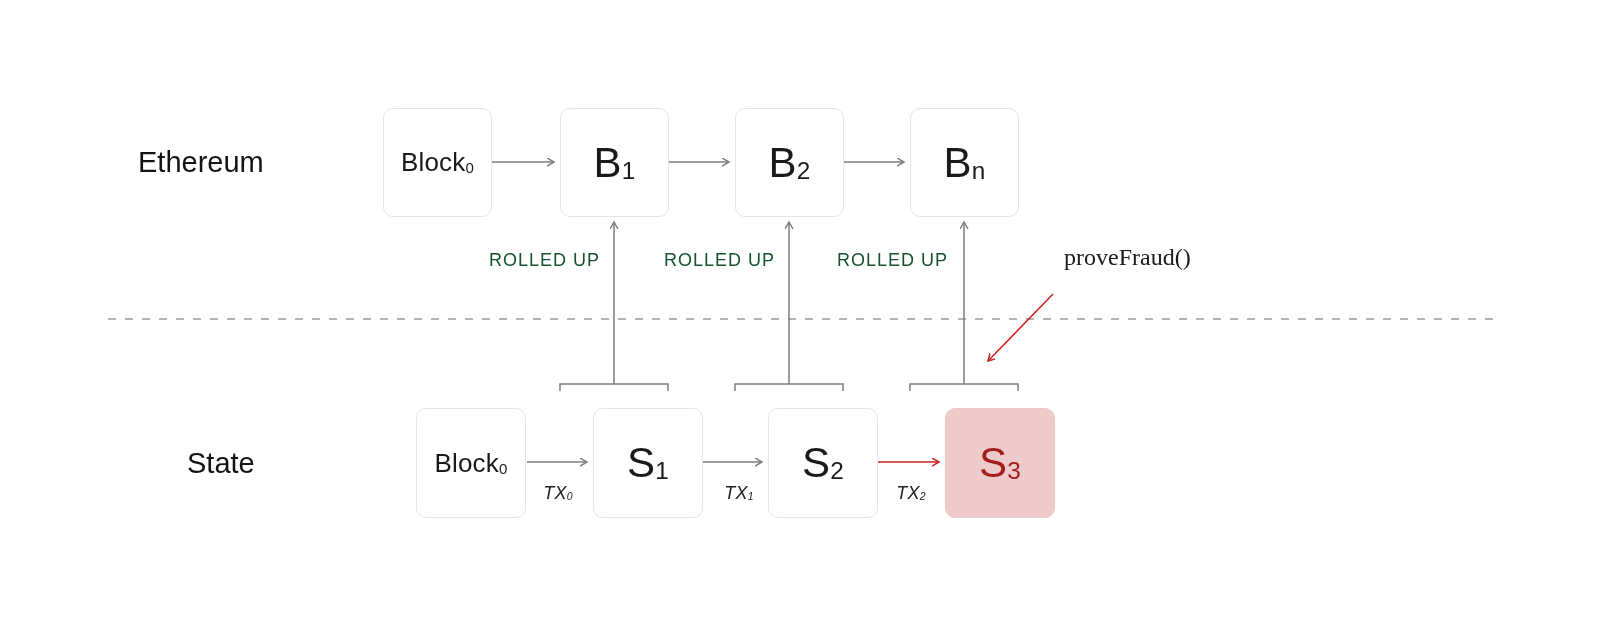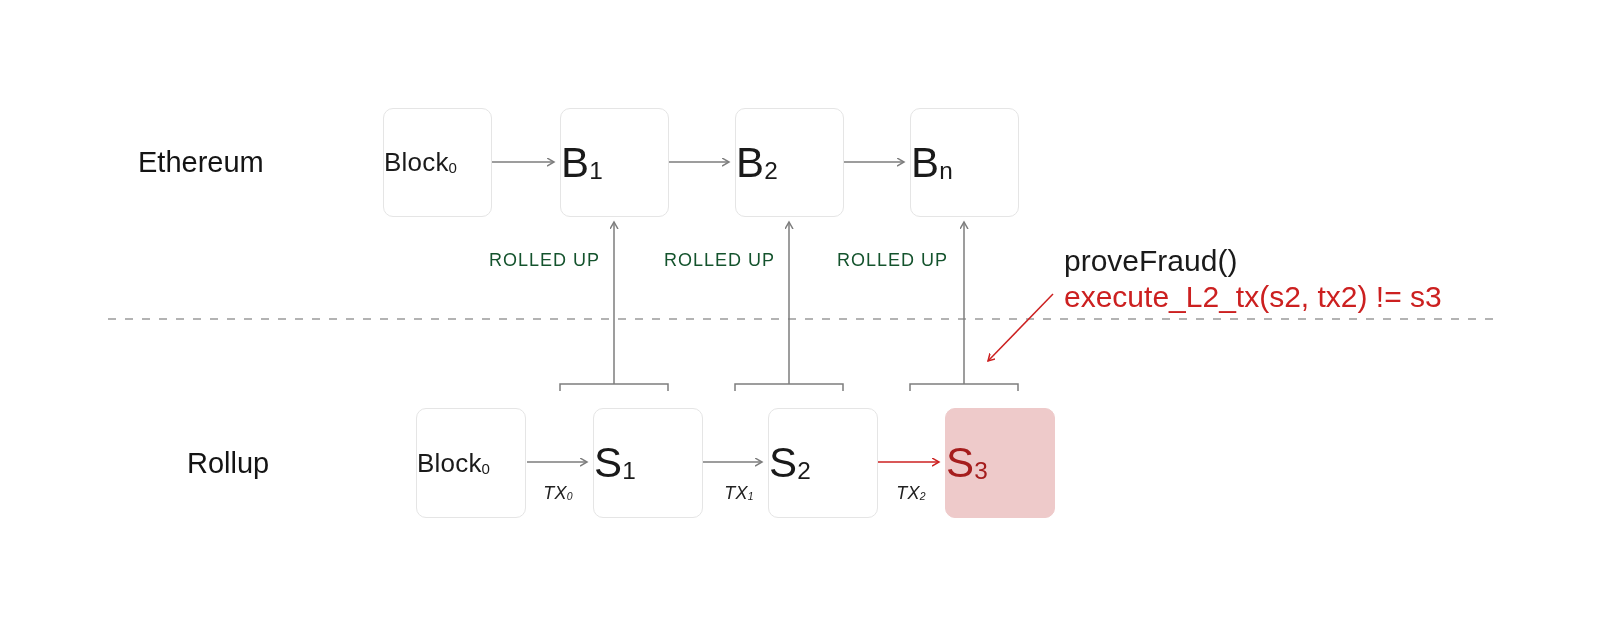--- a/index.html
+++ b/index.html
@@ -22,21 +22,21 @@
   .stroke-gray { stroke: var(--line-gray); fill: none; stroke-width: 1.5; }
   .stroke-red  { stroke: var(--accent-red); fill: none; stroke-width: 1.5; }
   .stroke-dash { stroke: var(--dashed-line); fill: none; stroke-width: 1.5; stroke-dasharray: 8 9; }
 
   .box {
     position: absolute; z-index: 2;
     width: 109px; height: 109px;
     background: var(--box-fill);
     border: 1px solid var(--box-border);
     border-radius: 10px;
-    display: flex; align-items: center; 
+    display: flex; align-items: center; justify-content: center;
   }
   .box.small-label { font-size: 26px; }
   .box.big-label   { font-size: 42px; }
   .box-label { display: flex; align-items: baseline; letter-spacing: 0.2px; }
   .sub { font-size: 0.58em; transform: translateY(0.10em); }
 
   .box.fraud {
     background: var(--fraud-fill);
     border-color: var(--fraud-fill);
     color: var(--fraud-text);
@@ -57,22 +57,22 @@
 
   .tx-label {
     position: absolute; z-index: 2;
     width: 60px; text-align: center;
     font-size: 18px; color: #222222; font-style: italic;
   }
   .tx-label .box-label { justify-content: center; }
 
   .annotation {
     position: absolute; z-index: 2;
-    font-family: Liberation Sans, sans-serif;
-    font-size: 30px; white-space: nowrap;
+    font-family: Liberation Serif, serif;
+    font-size: 24px; white-space: nowrap;
   }
   .annotation.code-dark { color: var(--text-primary); }
   .annotation.code-red  { color: var(--accent-red); }
 </style>
 </head>
 <body>
 
 <div class="canvas">
 
   <svg class="layer-svg" width="1600" height="625" viewBox="0 0 1600 625">
@@ -100,21 +100,21 @@
     <line x1="964" y1="384" x2="964" y2="222" class="stroke-gray" marker-end="url(#chev-gray)"></line>
 
     <path d="M560,391 L560,384 L668,384 L668,391" class="stroke-gray"></path>
     <path d="M735,391 L735,384 L843,384 L843,391" class="stroke-gray"></path>
     <path d="M910,391 L910,384 L1018,384 L1018,391" class="stroke-gray"></path>
 
     <line x1="1053" y1="294" x2="988" y2="361" class="stroke-red" marker-end="url(#chev-red)"></line>
   </svg>
 
   <div class="row-label" style="left:138px; top:146px;">Ethereum</div>
-  <div class="row-label" style="left:187px; top:447px;">Rollup</div>
+  <div class="row-label" style="left:187px; top:447px;">State</div>
 
   <div class="box small-label" style="left:383px; top:108px;">
     <span class="box-label">
         <span>Block</span>
         <span class="sub">0</span>
       </span>
   </div>
   <div class="box big-label" style="left:560px; top:108px;">
     <span class="box-label">
         <span>B</span>
@@ -176,15 +176,14 @@
       </span>
   </div>
   <div class="tx-label" style="left:881px; top:483px;">
     <span class="box-label">
         <span>TX</span>
         <span class="sub">2</span>
       </span>
   </div>
 
   <div class="annotation code-dark" style="left:1064px; top:244px;">proveFraud()</div>
-  <div class="annotation code-red" style="left:1064px; top:280px;">execute_L2_tx(s2, tx2) != s3</div>
 
 </div>
 
 </body></html>

